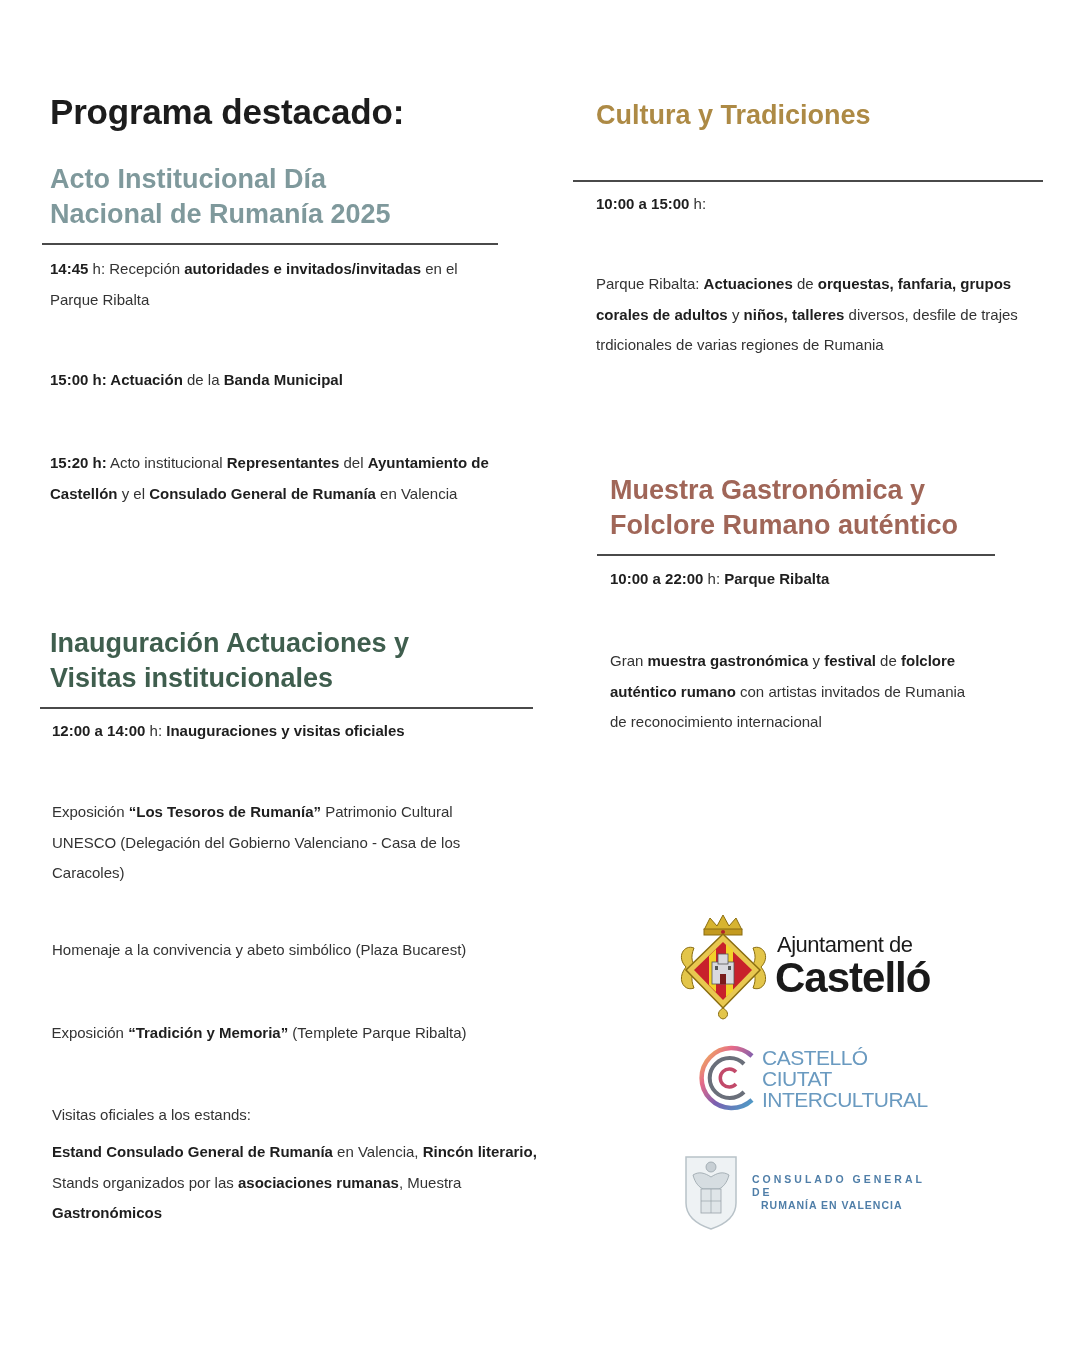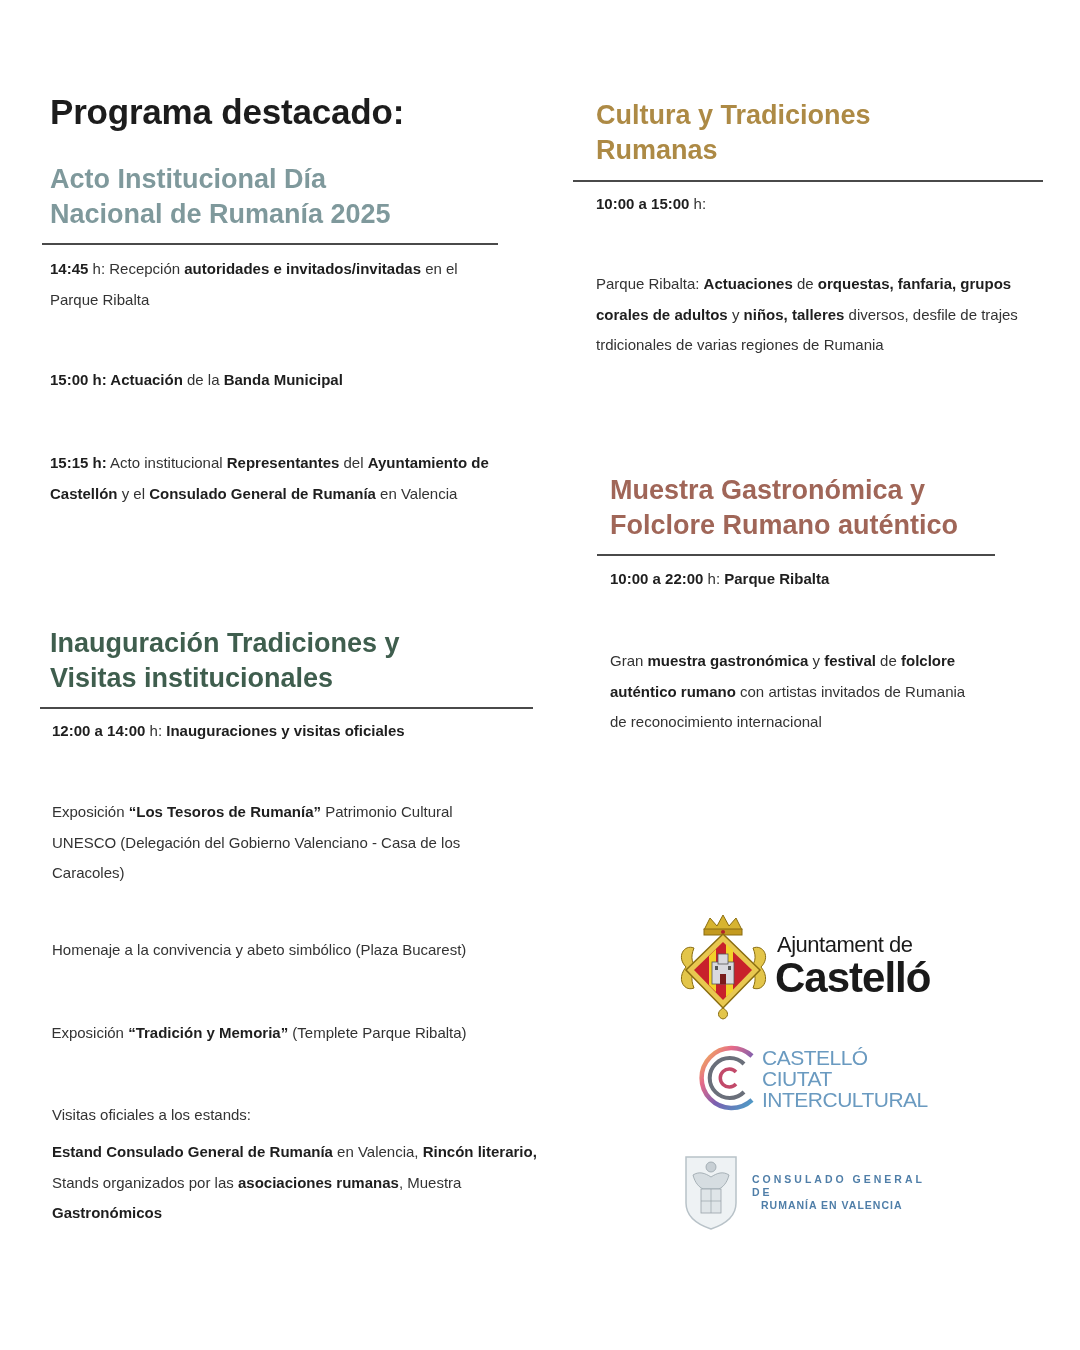--- a/index.html
+++ b/index.html
@@ -33,37 +33,36 @@
 
 <div class="abs main-title">Programa destacado:</div>
 
 <div class="abs sec-title t-teal" style="left:50px; top:162px;">
   <div>Acto Institucional Día</div>
   <div>Nacional de Rumanía 2025</div>
 </div>
 <div class="abs rule" style="left:42px; top:243px; width:456px;"></div>
 <div class="abs para" style="left:50px; top:254px; width:450px;"><b>14:45</b><span> h: Recepción </span><b>autoridades e invitados/invitadas</b><span> en el Parque Ribalta</span></div>
 <div class="abs para" style="left:50px; top:365px; width:450px;"><b>15:00 h: Actuación</b><span> de la </span><b>Banda Municipal</b></div>
-<div class="abs para" style="left:50px; top:448px; width:460px;"><b>15:15 h:</b><span> Acto institucional </span><b>Representantes</b><span> del </span><b>Ayuntamiento de Castellón</b><span> y el </span><b>Consulado General de Rumanía</b><span> en Valencia</span></div>
+<div class="abs para" style="left:50px; top:448px; width:460px;"><b>15:20 h:</b><span> Acto institucional </span><b>Representantes</b><span> del </span><b>Ayuntamiento de Castellón</b><span> y el </span><b>Consulado General de Rumanía</b><span> en Valencia</span></div>
 
 <div class="abs sec-title t-green" style="left:50px; top:626px;">
-  <div>Inauguración Tradiciones y</div>
+  <div>Inauguración Actuaciones y</div>
   <div>Visitas institucionales</div>
 </div>
 <div class="abs rule" style="left:40px; top:707px; width:493px;"></div>
 <div class="abs para" style="left:52px; top:716px; width:420px;"><b>12:00 a 14:00</b><span> h: </span><b>Inauguraciones y visitas oficiales</b></div>
 <div class="abs para" style="left:52px; top:797px; width:460px;"><span>Exposición </span><b>“Los Tesoros de Rumanía”</b><span> Patrimonio Cultural UNESCO (Delegación del Gobierno Valenciano - Casa de los Caracoles)</span></div>
 <div class="abs para" style="left:52px; top:935px; width:420px;"><span>Homenaje a la convivencia y abeto simbólico (Plaza Bucarest)</span></div>
 <div class="abs para" style="left:49px; top:1018px; width:420px;text-align:center;"><span>Exposición </span><b>“Tradición y Memoria”</b><span> (Templete Parque Ribalta)</span></div>
 <div class="abs para" style="left:52px; top:1100px; width:420px;"><span>Visitas oficiales a los estands:</span></div>
 <div class="abs para" style="left:52px; top:1137px; width:490px;"><b>Estand Consulado General de Rumanía</b><span> en Valencia, </span><b>Rincón literario,</b><span> Stands organizados por las </span><b>asociaciones rumanas</b><span>, Muestra </span><b>Gastronómicos</b></div>
 
 <div class="abs sec-title t-gold" style="left:596px; top:98px;">
   <div>Cultura y Tradiciones</div>
-  <div>Rumanas</div>
 </div>
 <div class="abs rule" style="left:573px; top:180px; width:470px;"></div>
 <div class="abs para" style="left:596px; top:189px; width:440px;"><b>10:00 a 15:00</b><span> h:</span></div>
 <div class="abs para" style="left:596px; top:269px; width:445px;"><span>Parque Ribalta: </span><b>Actuaciones</b><span> de </span><b>orquestas, fanfaria, grupos corales de adultos</b><span> y </span><b>niños, talleres</b><span>  diversos, desfile de trajes trdicionales de varias regiones de Rumania</span></div>
 
 <div class="abs sec-title t-rose" style="left:610px; top:473px;">
   <div>Muestra Gastronómica y</div>
   <div>Folclore Rumano auténtico</div>
 </div>
 <div class="abs rule" style="left:597px; top:554px; width:398px;"></div>

